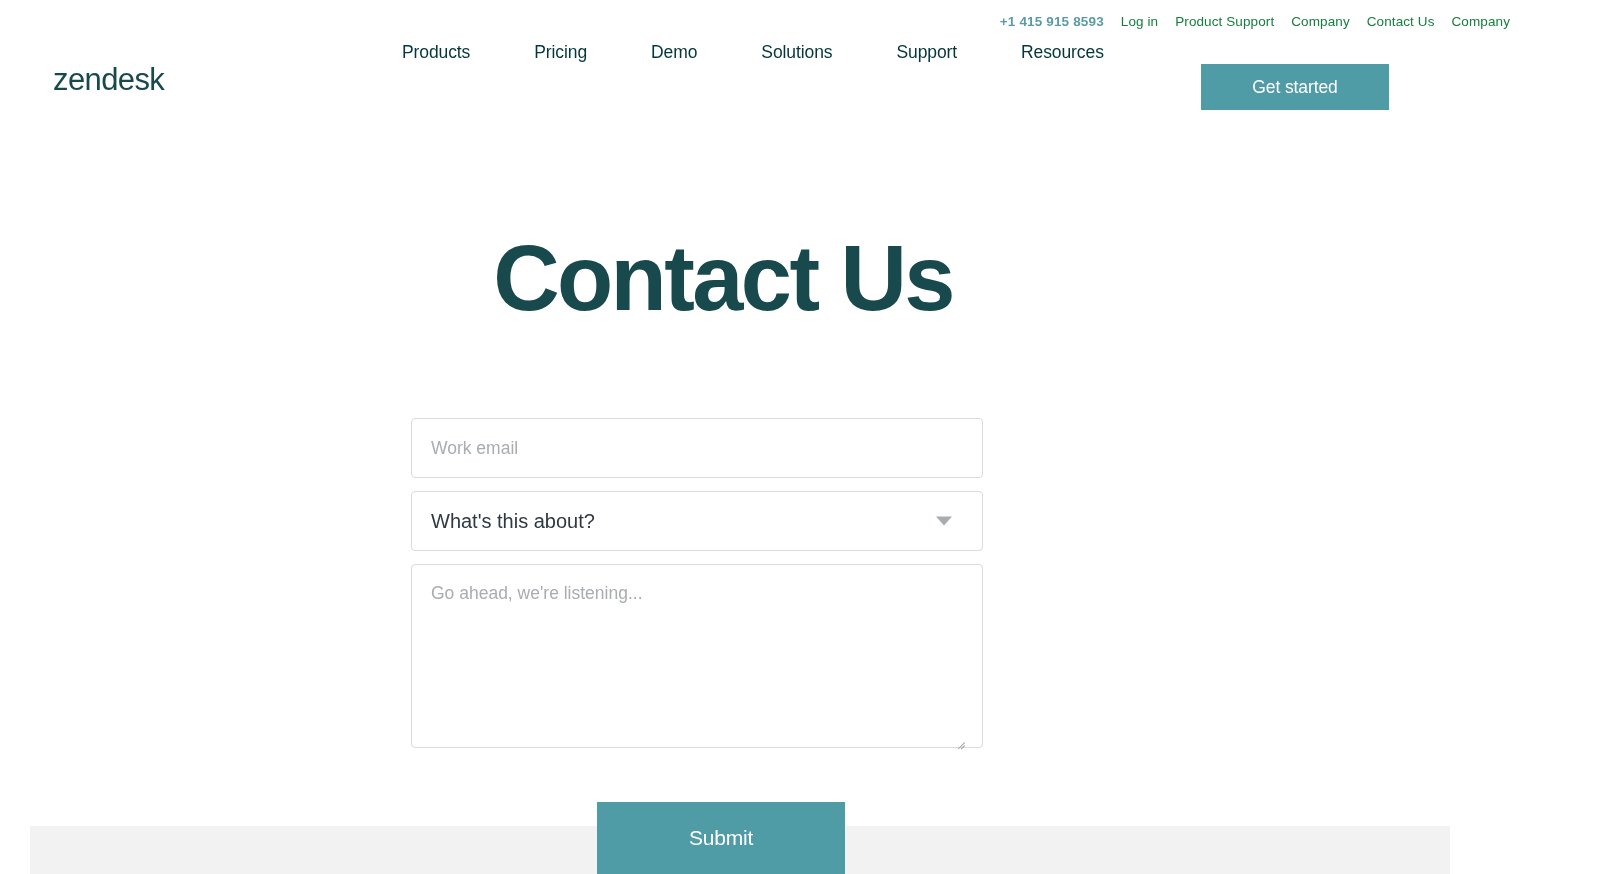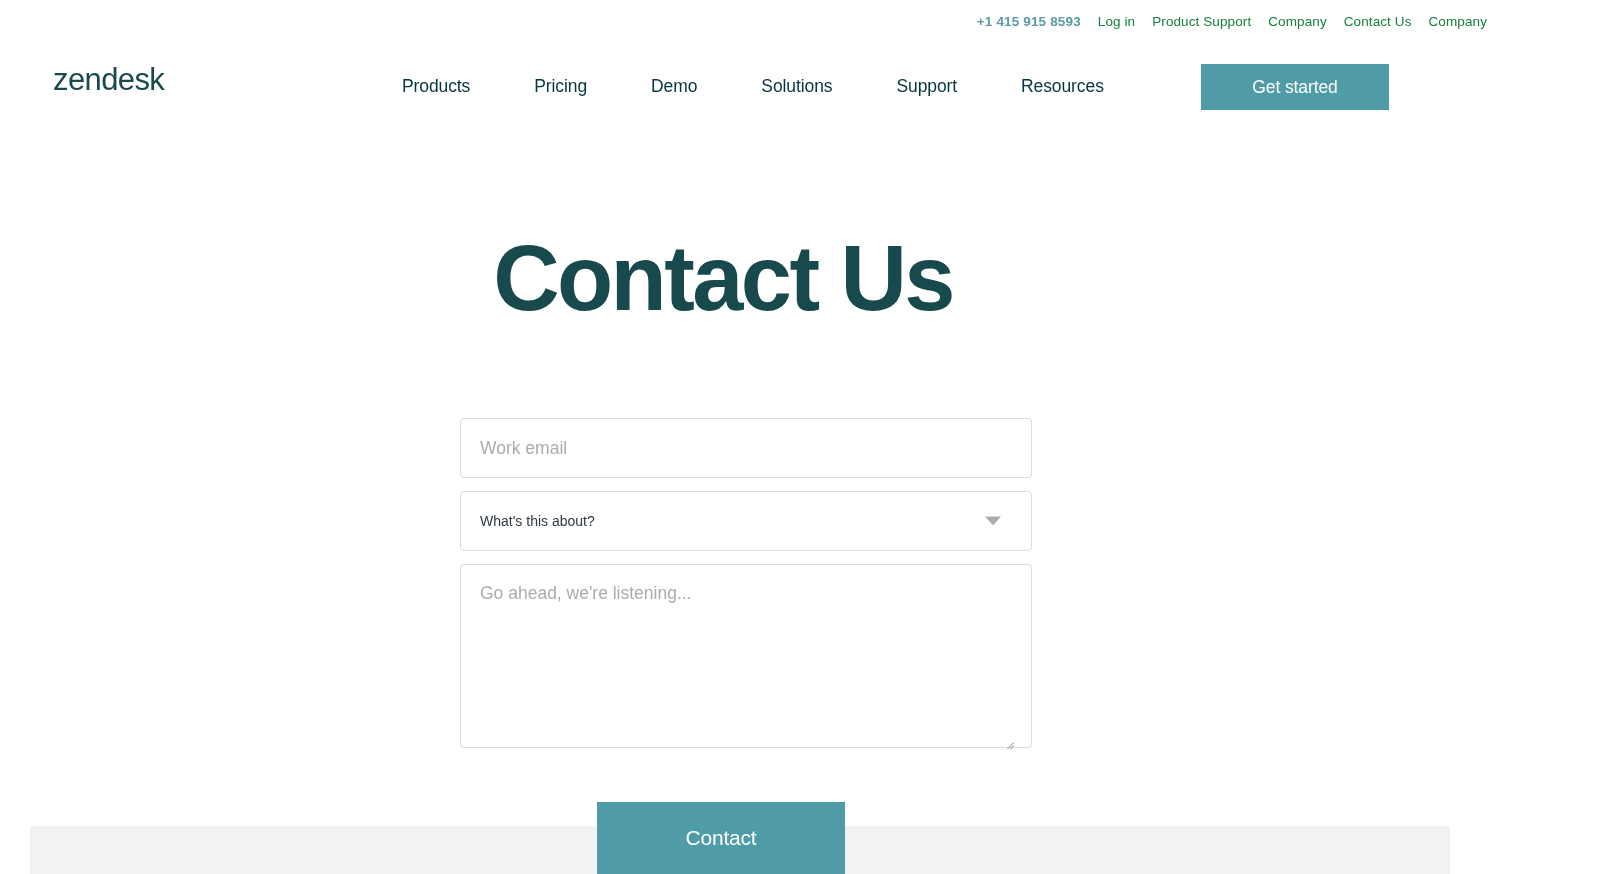--- a/index.html
+++ b/index.html
@@ -26,21 +26,21 @@
   
   .utility-bar {
     position: absolute;
     top: 0;
     left: 0;
     width: 1600px;
     height: 44px;
     display: flex;
     align-items: center;
     justify-content: flex-end;
-    padding-right: 113px;
+    padding-right: 90px;
     gap: 0;
   }
   .utility-bar .util-item {
     font-size: 13.5px;
     color: #15803d;
     letter-spacing: 0.1px;
     text-decoration: none;
     margin-left: 17px;
     line-height: 1;
     white-space: nowrap;
@@ -77,21 +77,20 @@
     line-height: 1;
     cursor: pointer;
     user-select: none;
   }
   .main-nav {
     position: absolute;
     left: 370px;
     top: 0;
     height: 86px;
     display: flex;
-    align-items: center;
     gap: 0;
   }
   .main-nav .nav-item {
     font-size: 17.5px;
     color: #03363d;
     text-decoration: none;
     padding: 0 32px;
     line-height: 1;
     white-space: nowrap;
     cursor: pointer;
@@ -127,21 +126,21 @@
     color: #17494d;
     letter-spacing: -2.6px;
     line-height: 1;
     margin: 0;
   }
 
   
   .contact-form {
     position: absolute;
     top: 418px;
-    left: 460px;
+    left: 411px;
     width: 558px;
     border-radius: 28px;
   }
   .field {
     width: 572px;
     border: 1px solid #d8dcde;
     border-radius: 4px;
     background: #ffffff;
     font-family: inherit;
     display: block;
@@ -155,21 +154,21 @@
   }
   .field-email::placeholder { color: #a9adb1; }
 
   .field-select-wrap {
     position: relative;
     margin-top: 13px;
   }
   .field-select {
     height: 60px;
     padding: 0 19px;
-    font-size: 14px;
+    font-size: 20px;
     color: #2f3941;
     display: flex;
     align-items: center;
     cursor: pointer;
     background: #ffffff;
     user-select: none;
   }
   .select-caret {
     position: absolute;
     right: 17px;
@@ -300,15 +299,15 @@
     </div>
 
     <div class="textarea-wrap">
       <textarea class="field field-message" placeholder="Go ahead, we're listening..." style=""></textarea>
       <span class="resize-grip"></span>
     </div>
   </form>
 
   <div class="bottom-panel"></div>
 
-  <button class="btn-submit">Contact</button>
+  <button class="btn-submit">Submit</button>
 
 </div>
 
 </body></html>

